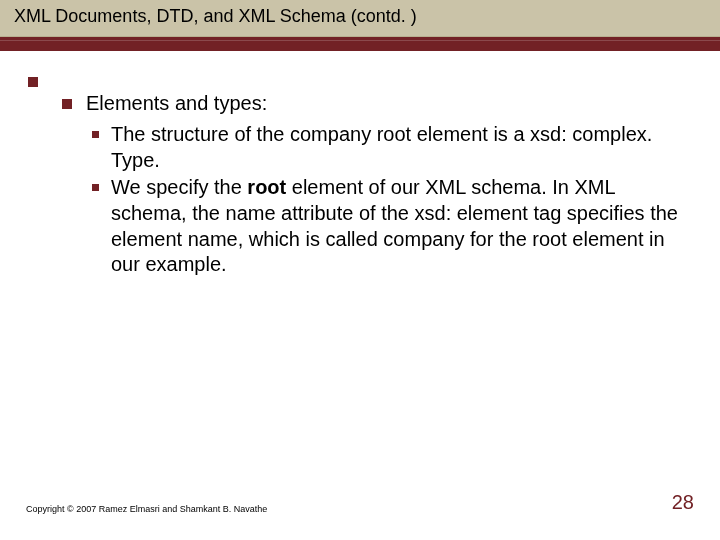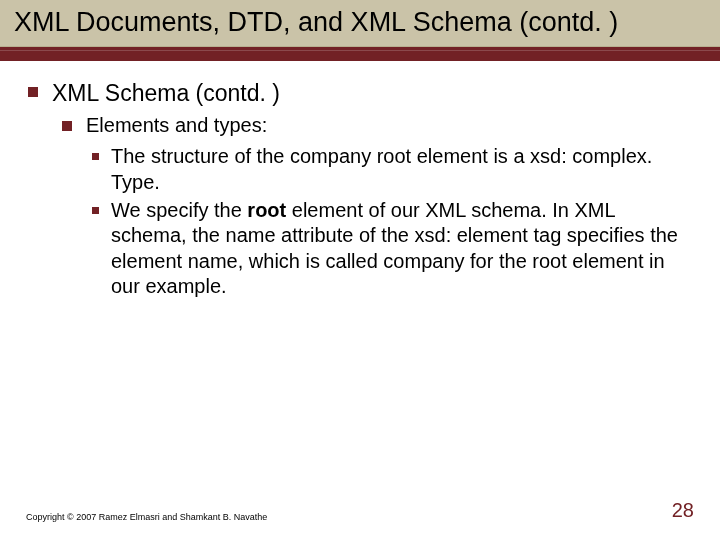--- a/index.html
+++ b/index.html
@@ -8,21 +8,21 @@
     font-family: Arial, "Helvetica Neue", Helvetica, sans-serif;
     background: #ffffff;
     position: relative;
   }
   .title-bar {
     background: #cac3a8;
     padding: 6px 14px 8px 14px;
     border-bottom: 1px solid #b8b090;
   }
   .title-bar h1 {
-    font-size: 27px;
+    font-size: 18px;
     font-weight: normal;
     color: #000;
     line-height: 1.2;
   }
   .accent-strip {
     height: 14px;
     background: #722125;
     position: relative;
   }
   .accent-strip::before {
@@ -50,21 +50,21 @@
   .row { display: flex; align-items: flex-start; }
   .level1 > .row > .txt { font-size: 23px; }
   .level2 { padding-left: 34px; margin-top: 4px; }
   .level3 { padding-left: 30px; margin-top: 6px; }
   .level3 > li { margin-bottom: 2px; }
   .level3 > li > .row > .bullet { width: 7px; height: 7px; margin-top: 9px; margin-right: 12px; }
   .level3 > li > .row > .txt { font-size: 20px; font-weight: normal; }
   .bold { font-weight: bold; }
   .footer {
     position: absolute;
-    bottom: 18px;
+    bottom: 26px;
     left: 0; right: 0;
     padding: 0 26px;
     display: flex;
     justify-content: space-between;
     align-items: flex-end;
     font-size: 9px;
     color: #000;
   }
   .footer .pagenum {
     color: #722125;
@@ -78,21 +78,20 @@
 <div class="title-bar">
   <h1>XML Documents, DTD, and XML Schema (contd. )</h1>
 </div>
 <div class="accent-strip"></div>
 
 <div class="content">
   <ul>
     <li class="level1">
       <div class="row">
         <span class="bullet"></span>
-        <span class="txt">XML Schema (contd. )</span>
       </div>
       <ul class="level2">
         <li>
           <div class="row">
             <span class="bullet"></span>
             <span class="txt">Elements and types:</span>
           </div>
           <ul class="level3">
             <li>
               <div class="row">

